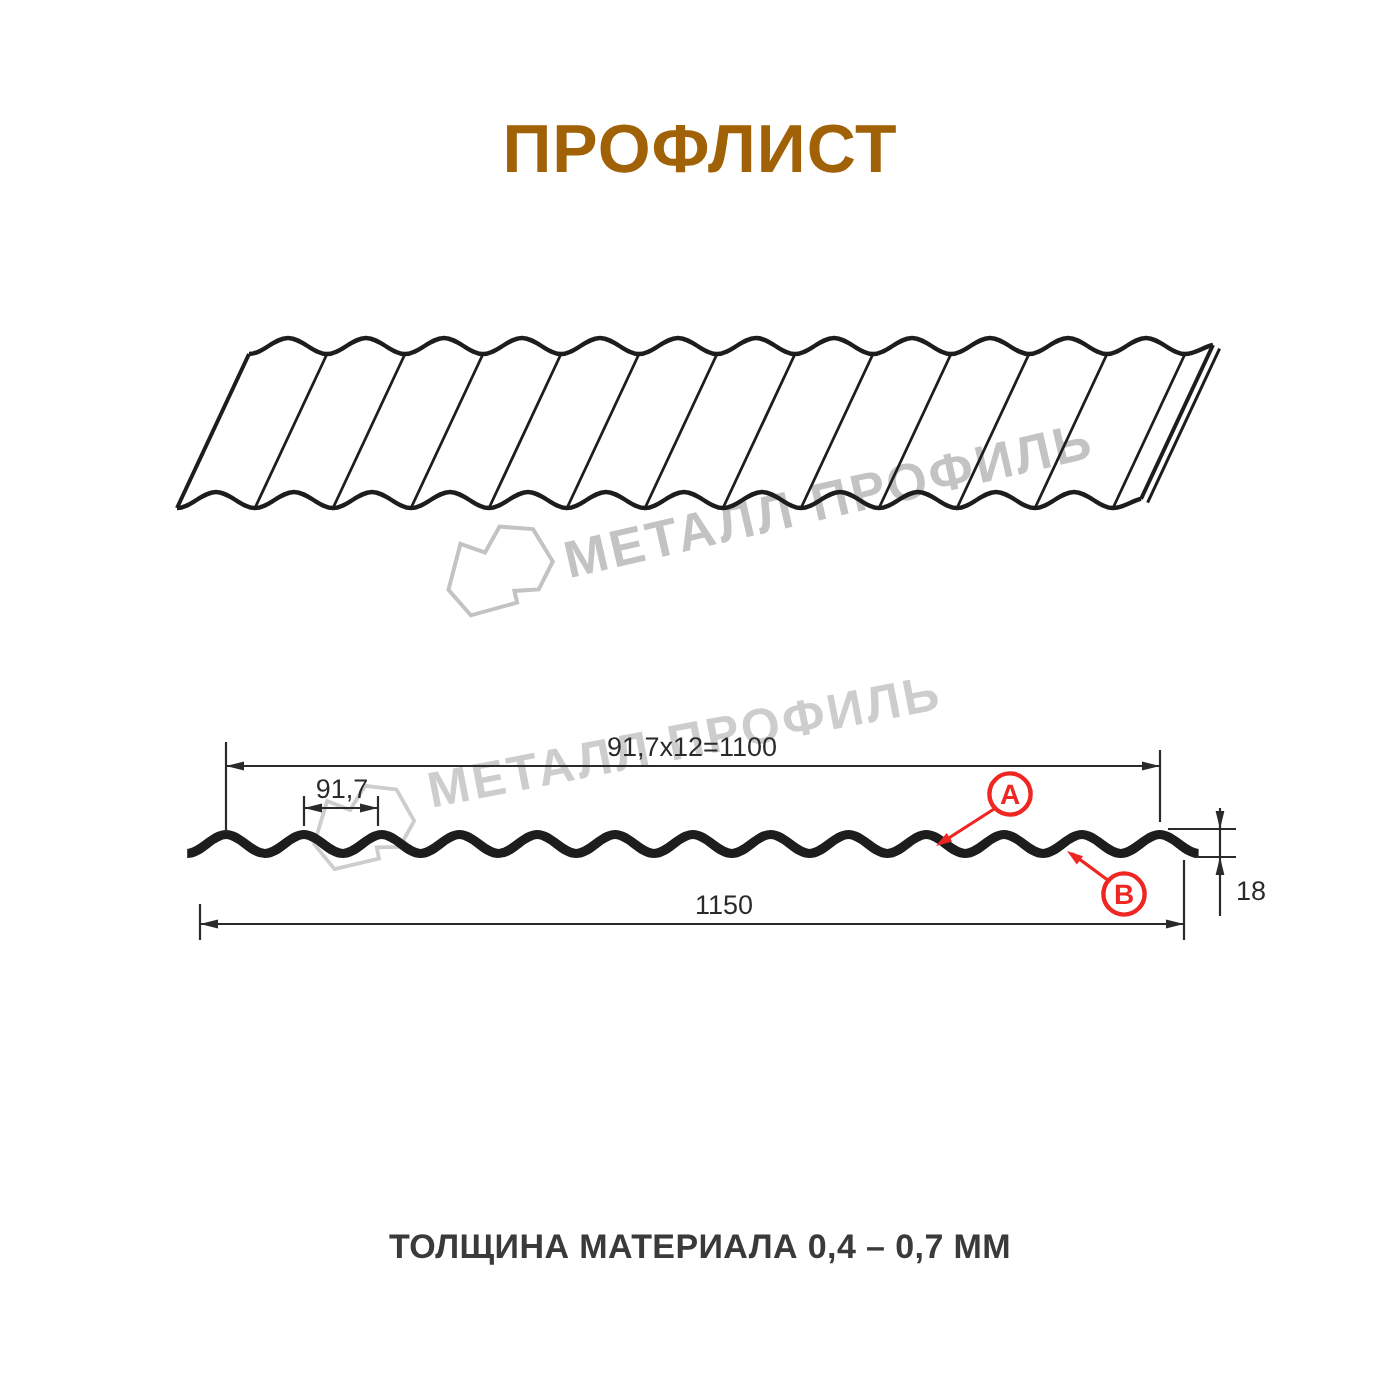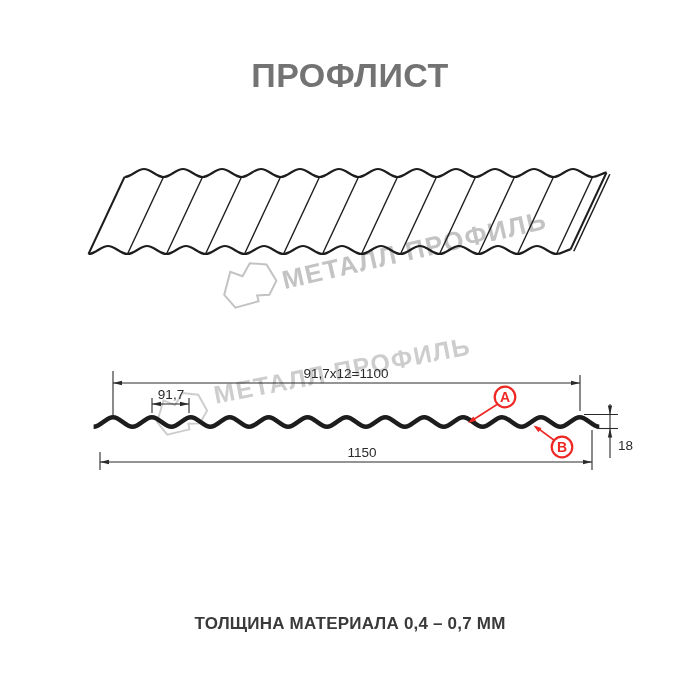--- a/index.html
+++ b/index.html
@@ -1,19 +1,19 @@
 <!DOCTYPE html>
 <html><head>
 <meta charset="utf-8">
 <style>
   html,body{margin:0;padding:0;background:#ffffff;}
   body{width:700px;height:700px;overflow:hidden;}
   .stage{position:relative;width:700px;height:700px;font-family:"Liberation Sans",sans-serif;background:#fff;}
   .title{position:absolute;top:57px;left:0;width:100%;text-align:center;
-         font-size:34px;font-weight:bold;letter-spacing:.5px;color:#737373;line-height:1.1;}
+         font-size:34px;font-weight:bold;letter-spacing:.5px;color:#a16207;line-height:1.1;}
   .subtitle{position:absolute;top:99px;left:0;width:100%;text-align:center;
          font-size:17px;font-weight:bold;letter-spacing:.5px;color:#2b2b2b;line-height:1.1;}
   .footer{position:absolute;top:615px;left:0;width:100%;text-align:center;
          font-size:17px;font-weight:bold;letter-spacing:.2px;color:#3a3a3a;line-height:1.1;}
   svg.diagram{position:absolute;left:0;top:0;}
   svg text{font-family:"Liberation Sans",sans-serif;}
   .wm-t{font-weight:bold;font-size:26px;letter-spacing:1.5px;}
   .wm2 .wm-t{font-size:25px;}
   .wm-logo{fill:none;stroke-width:2;stroke-linejoin:miter;}
   .dim-t{font-size:13.5px;}

